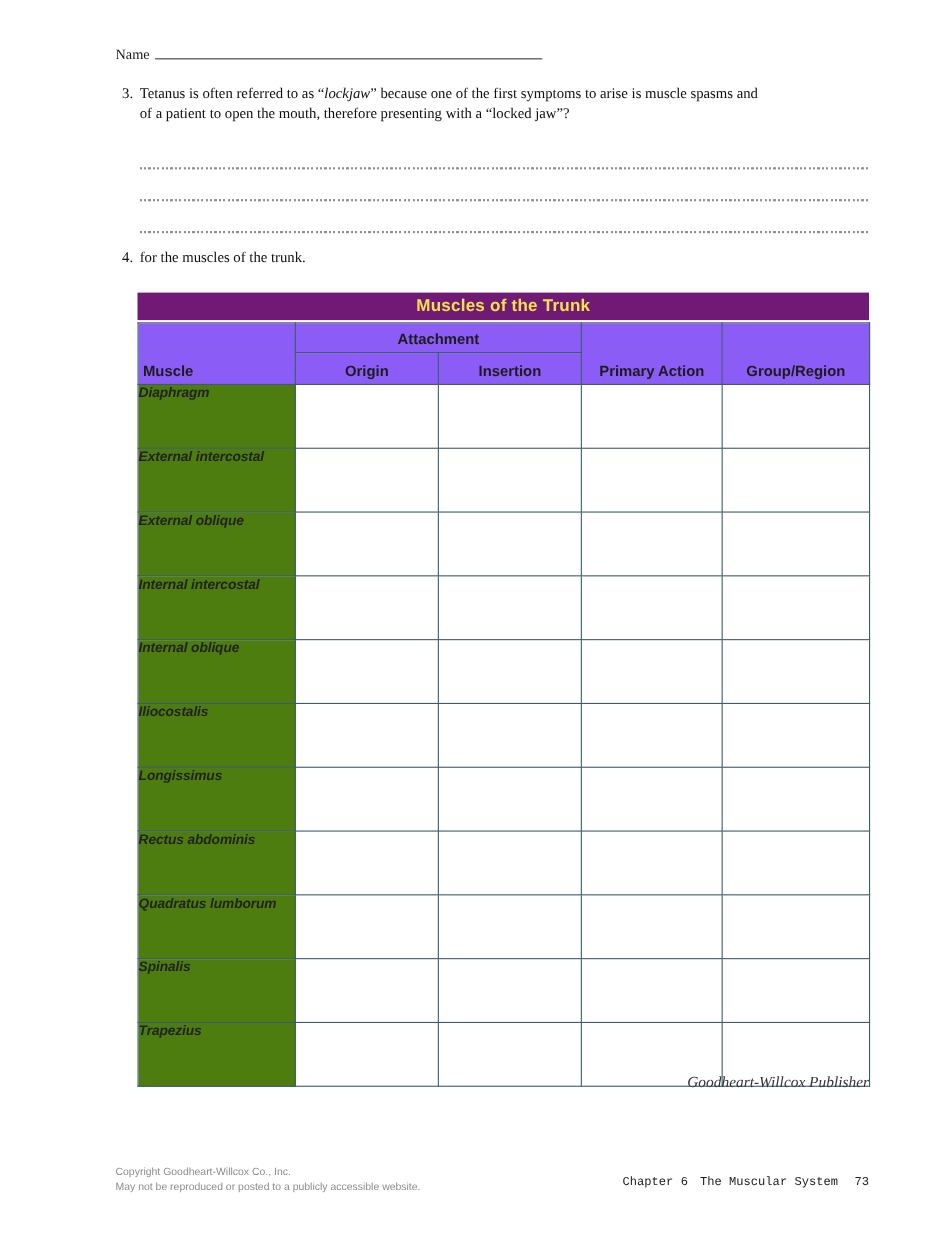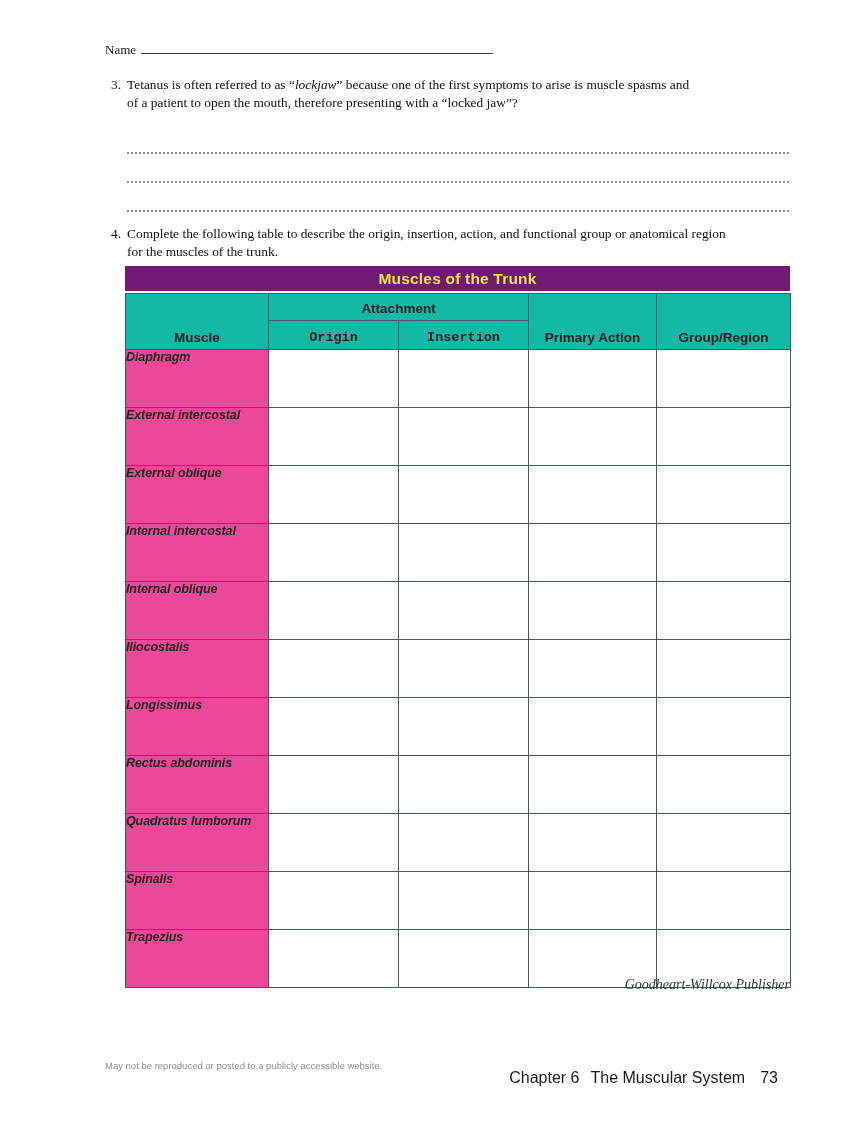--- a/index.html
+++ b/index.html
@@ -26,39 +26,39 @@
     background:repeating-linear-gradient(90deg,#8f8f8f 0 2px, transparent 2px 4px); }
   #ans1 { top:152px; } #ans2 { top:181px; } #ans3 { top:210px; }
 
   
   .trunk-table-wrap { position:absolute; left:125px; top:266px; width:665px;
     font-family:"Liberation Sans", sans-serif; }
   .table-title { background:#701a75; color:#f2e14b; font-weight:bold; font-size:15.5px;
     text-align:center; height:25px; line-height:25px; letter-spacing:0.2px; }
   table.trunk { border-collapse:collapse; width:665px; table-layout:fixed; margin-top:2px; }
   table.trunk th, table.trunk td { border:1px solid #3d5c6b; padding:0; }
-  table.trunk thead th { background:#14b8a6; font-size:13.5px; font-weight:bold; color:#1c1c1c;
+  table.trunk thead th { background:#8b5cf6; font-size:13.5px; font-weight:bold; color:#1c1c1c;
     vertical-align:bottom; padding:2px 4px 4px 4px; }
-  th.th-muscle { text-align:center; padding-left:6px; }
+  th.th-muscle { text-align:left; padding-left:6px; }
   th.th-attachment { text-align:center; vertical-align:middle; height:20px; padding:1px 0 2px 0; }
-  th.th-sub { text-align:center; height:22px;font-family:Liberation Mono, monospace; }
+  th.th-sub { text-align:center; height:22px; }
   th.th-mid { text-align:center; }
   table.trunk tbody tr { height:58px; }
   td.muscle-label { font-size:12.5px; font-weight:bold; font-style:italic; color:#222;
     vertical-align:top; text-align:left; padding:7px 3px 0 6px; white-space:nowrap;
-    letter-spacing:-0.1px; background:#ec4899; }
+    letter-spacing:-0.1px; background:#4d7c0f; }
   td.blank-cell { background:#fff; }
 
   
   .credit { position:absolute; right:59px; top:977px; font-family:"Liberation Serif", serif;
     font-style:italic; font-size:14px; color:#333; }
   .footer-left { position:absolute; left:105px; top:1059px; font-family:"Liberation Sans", sans-serif;
     font-size:9.5px; color:#8c8c8c; line-height:14px; }
-  .footer-right { position:absolute; right:71px; top:1069px; font-family:Liberation Sans, sans-serif;
-    font-size:16px; color:#1a1a1a; }
+  .footer-right { position:absolute; right:59px; top:1069px; font-family:Liberation Mono, monospace;
+    font-size:11px; color:#1a1a1a; }
   .footer-right .gap1 { margin-left:11px; }
   .footer-right .gap2 { margin-left:15px; }
 </style>
 </head>
 <body>
 
 <div class="page">
 
   <div class="name-row">
     <span>Name</span><span class="name-underline"></span>
@@ -72,21 +72,20 @@
     </div>
   </div>
 
   <div class="answer-line" id="ans1"></div>
   <div class="answer-line" id="ans2"></div>
   <div class="answer-line" id="ans3"></div>
 
   <div class="question" id="q4">
     <div class="q-num">4.</div>
     <div class="q-text">
-      <div>Complete the following table to describe the origin, insertion, action, and functional group or anatomical region</div>
       <div>for the muscles of the trunk.</div>
     </div>
   </div>
 
   <div class="trunk-table-wrap">
     <div class="table-title">Muscles of the Trunk</div>
     <table class="trunk">
       <colgroup>
         <col style="width:143px">
           <col style="width:130px">
@@ -184,20 +183,21 @@
           <td class="blank-cell"></td>
           <td class="blank-cell"></td>
         </tr>
       </tbody>
     </table>
   </div>
 
   <div class="credit">Goodheart-Willcox Publisher</div>
 
   <div class="footer-left">
+    <div>Copyright Goodheart-Willcox Co., Inc.</div>
     <div>May not be reproduced or posted to a publicly accessible website.</div>
   </div>
 
   <div class="footer-right">
     <span>Chapter 6</span><span class="gap1">The Muscular System</span><span class="gap2">73</span>
   </div>
 
 </div>
 
 </body></html>

